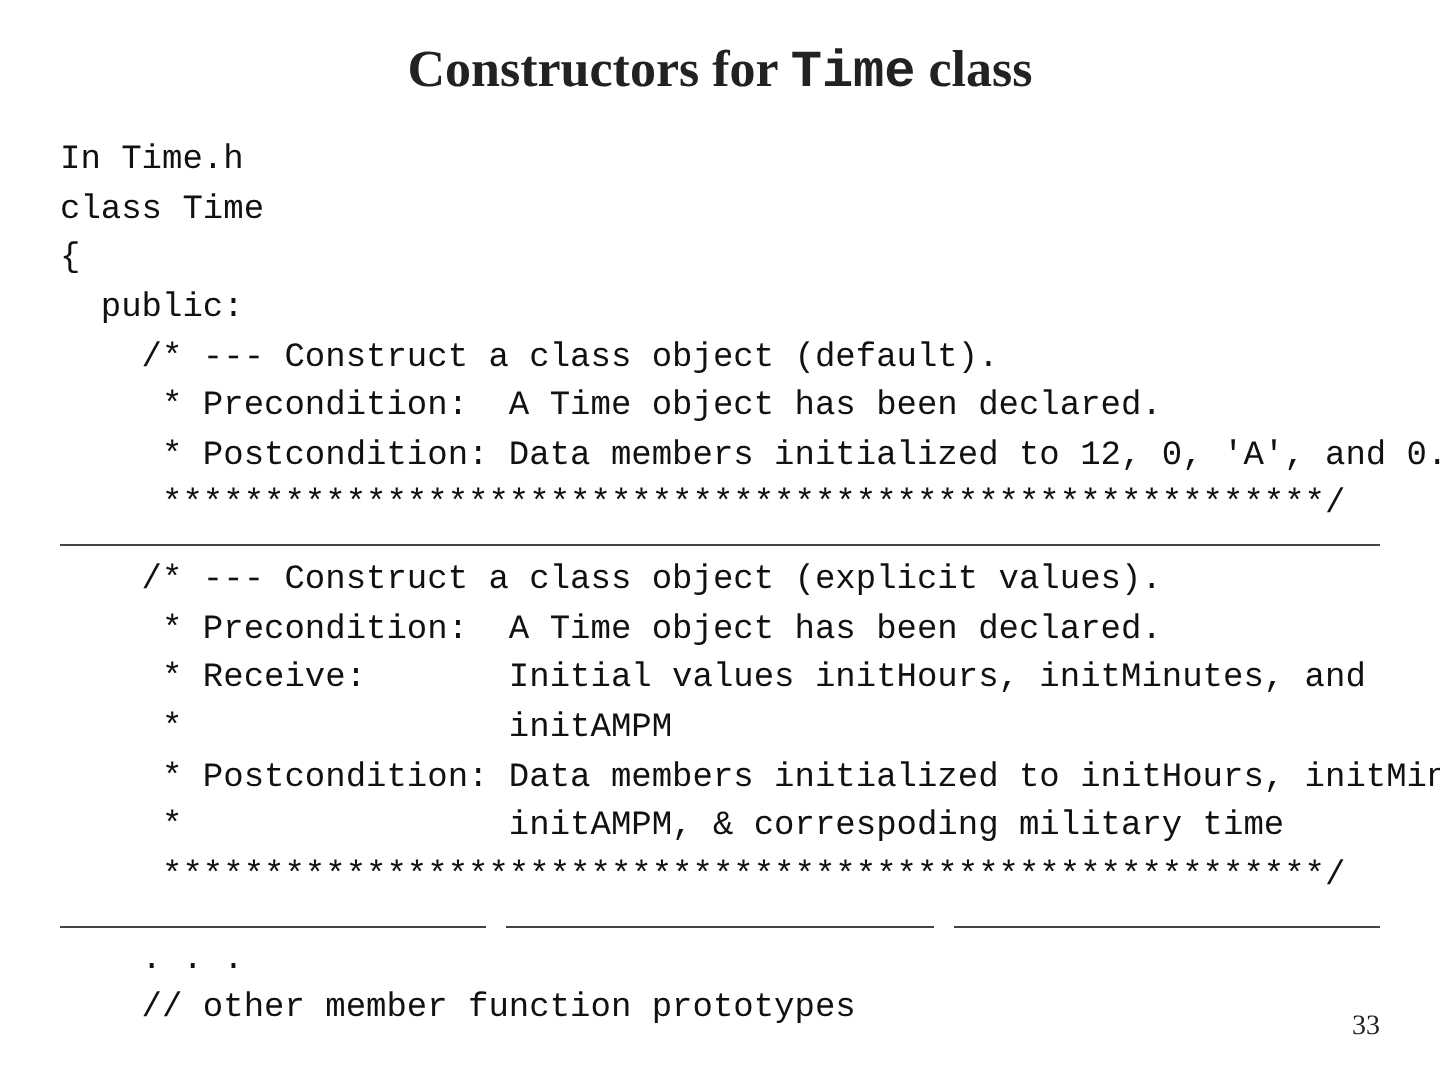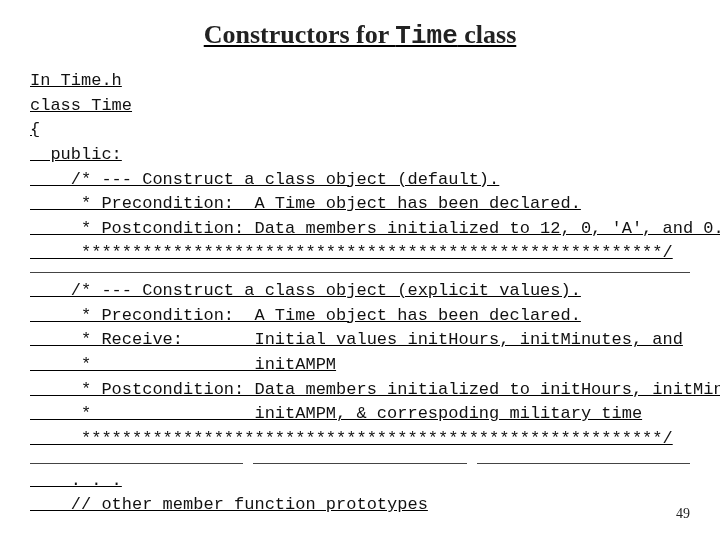--- a/index.html
+++ b/index.html
@@ -16,21 +16,20 @@
       overflow: hidden;
       position: relative;
     }
 
     .page {
       width: 720px;
       height: 540px;
       background: #ffffff;
       position: relative;
       padding: 20px 30px;
-      text-decoration: underline;
     }
 
     .title {
       text-align: center;
       font-size: 26px;
       font-weight: bold;
       color: #222;
       margin-bottom: 18px;
       font-family: Georgia, serif;
     }
@@ -109,14 +108,14 @@
   </div>
 
   <div class="code-block">    . . .
     // other member function prototypes
 
     private:
     /********** Data Members **********/
     . . .
     }; // end of class declaration</div>
 
-  <div class="page-number">49</div>
+  <div class="page-number">33</div>
 </div>
 
 </body></html>

